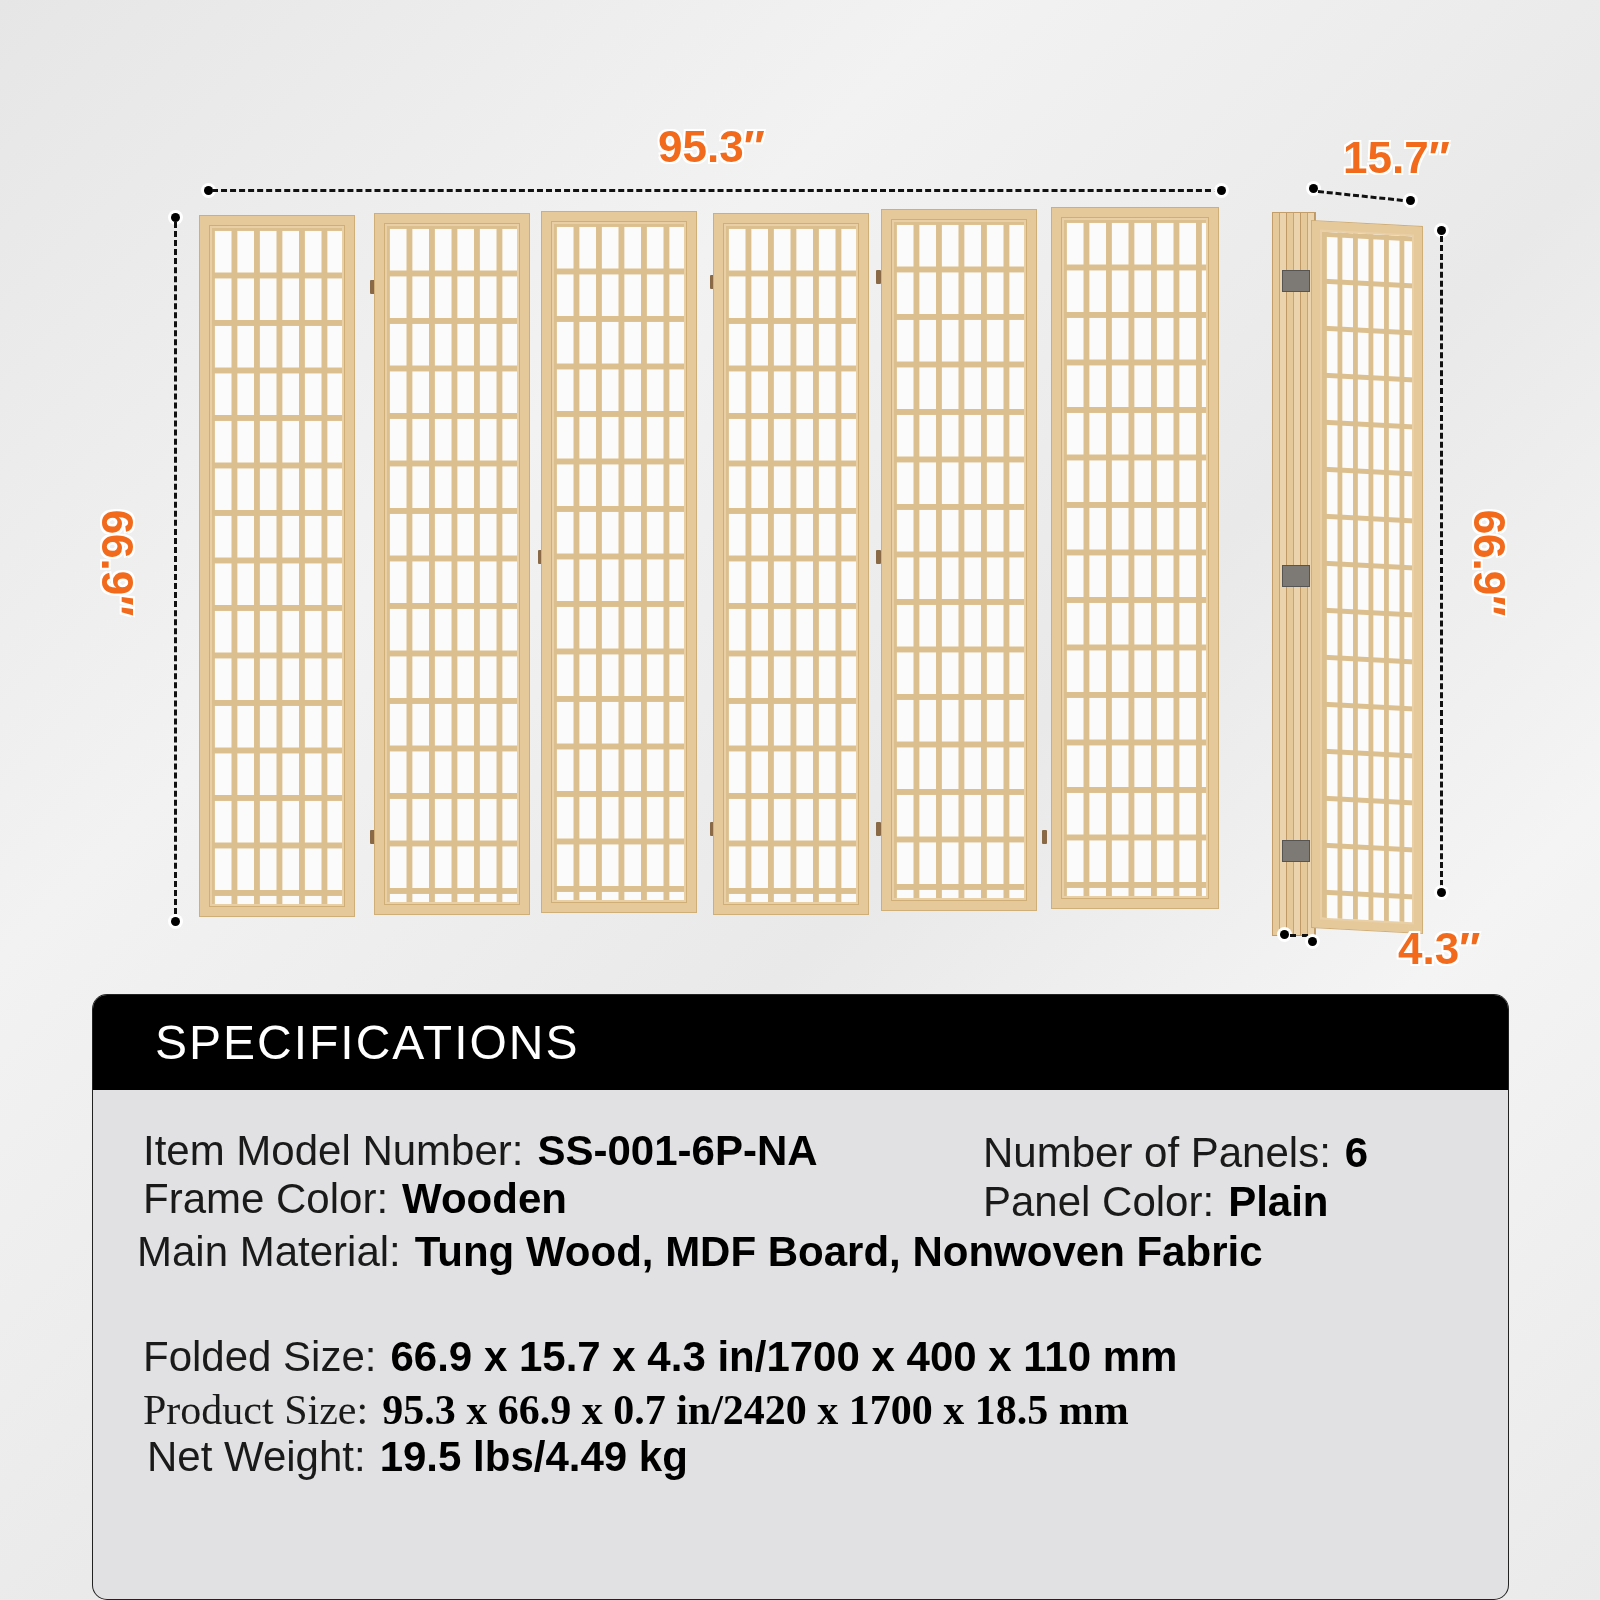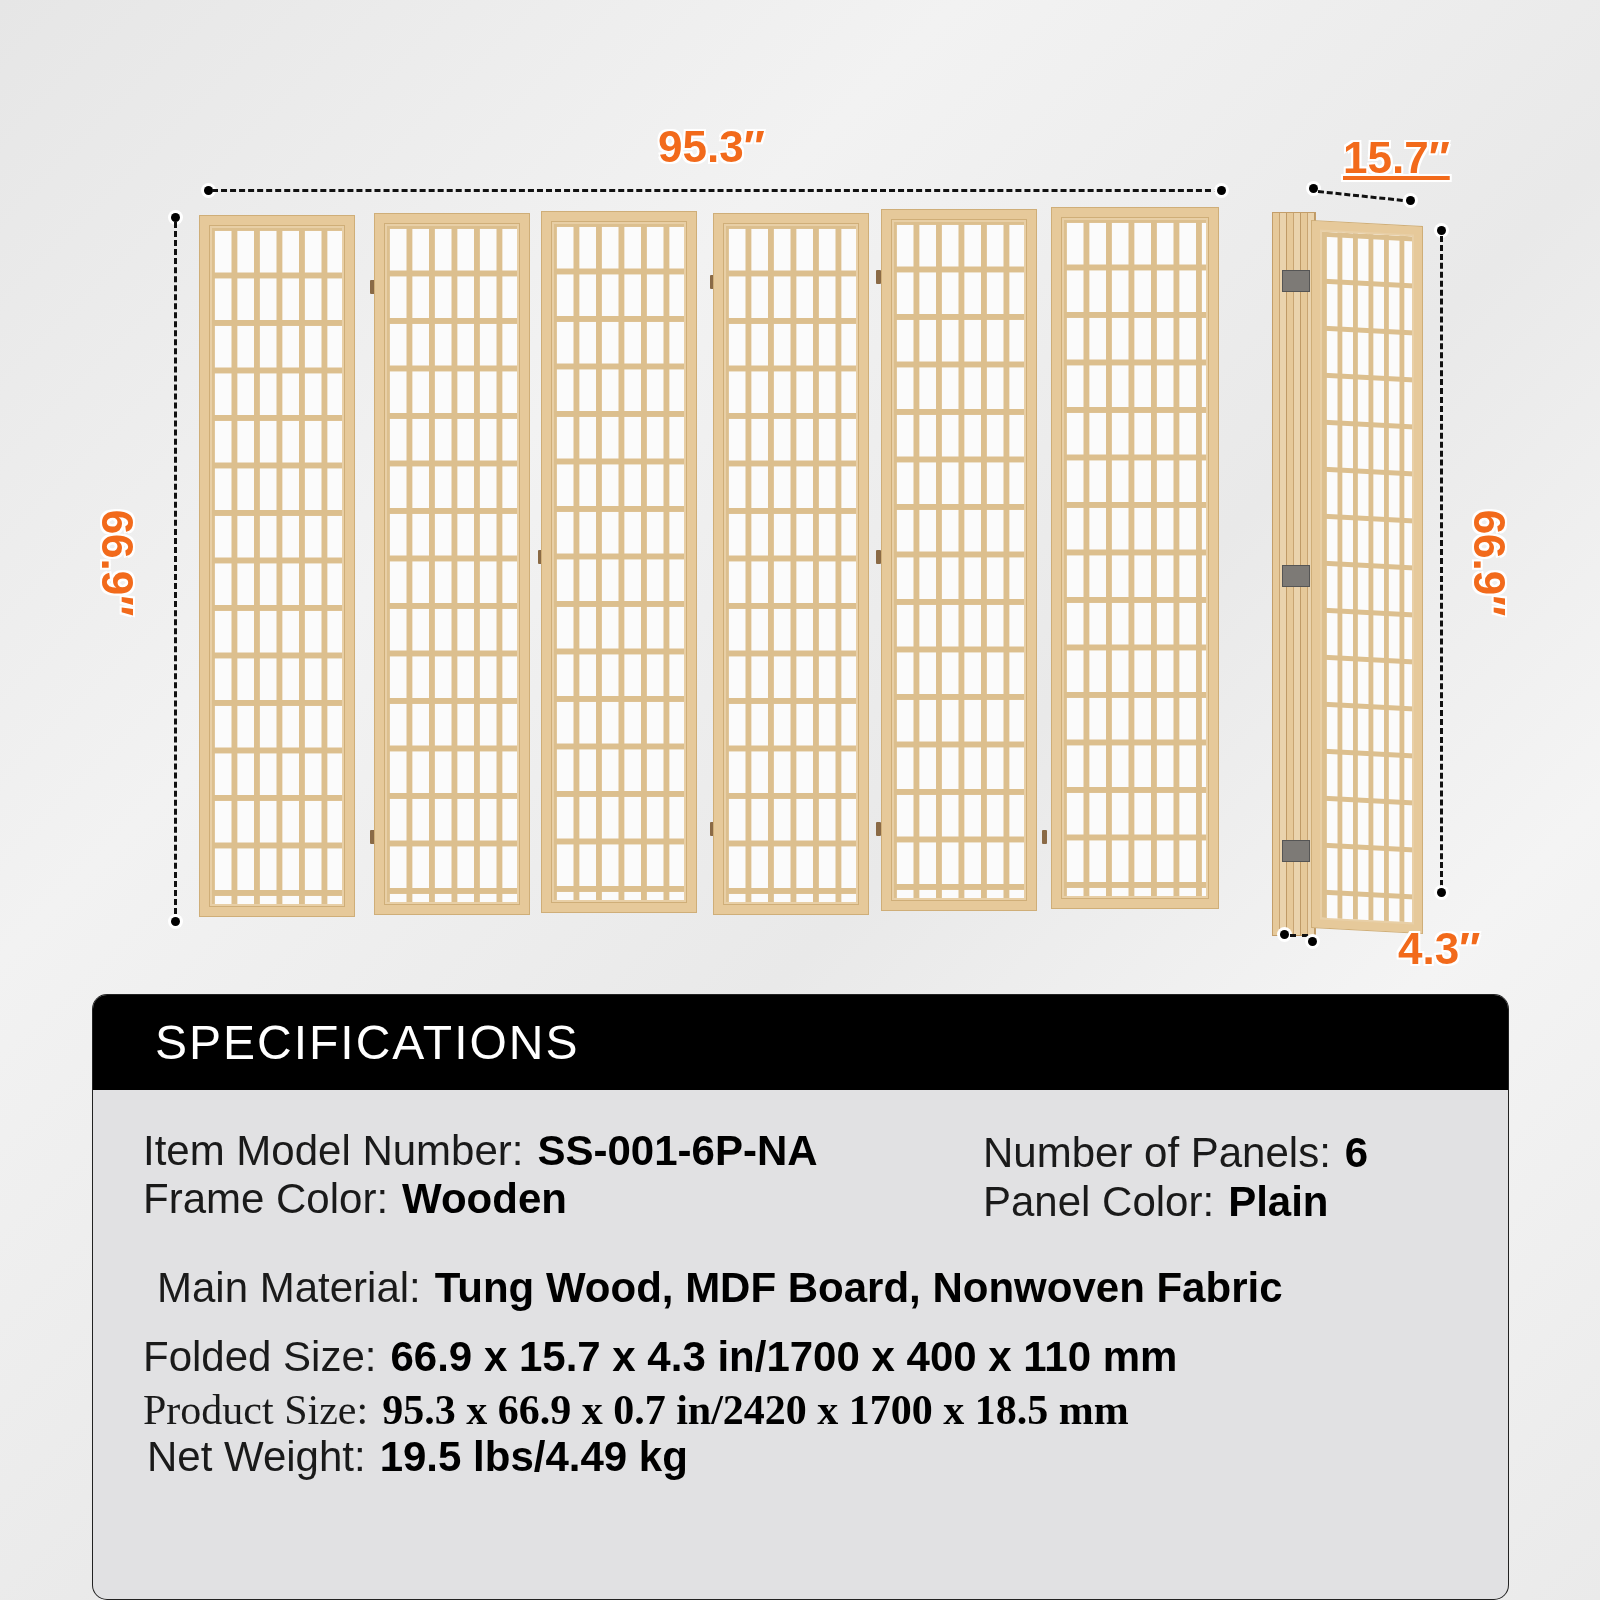--- a/index.html
+++ b/index.html
@@ -113,21 +113,21 @@
   <div class="hinge" style="left:676px; top:612px;"></div>
   <div class="panel" style="left:682px; top:0px;">
       <div class="grid"></div>
     </div>
   <div class="hinge" style="left:842px; top:620px;"></div>
   <div class="panel" style="left:852px; top:-2px; width:166px;">
       <div class="grid"></div>
     </div>
 </div>
 
-<div class="dim-label" style="left:1343px; top:133px;text-decoration:underline;">15.7″</div>
+<div class="dim-label" style="left:1343px; top:133px;">15.7″</div>
 <div class="dot" style="left:1309px; top:184px;"></div>
 <div class="dash-h" style="left:1318px; top:190px; width:94px; transform:rotate(6deg); transform-origin:left center;"></div>
 <div class="dot" style="left:1406px; top:196px;"></div>
 
 <div class="folded">
   <div class="stack"></div>
   <div class="face">
       <div class="grid"></div>
     </div>
   <div class="metal-hinge" style="left:10px; top:60px;"></div>
@@ -153,21 +153,21 @@
   </div>
   <div class="spec-row" style="left:890px; top:134px;">
     <span class="lbl">Number of Panels:</span><span class="val">6</span>
   </div>
   <div class="spec-row" style="left:50px; top:180px;">
     <span class="lbl">Frame Color:</span><span class="val">Wooden</span>
   </div>
   <div class="spec-row" style="left:890px; top:183px;">
     <span class="lbl">Panel Color:</span><span class="val">Plain</span>
   </div>
-  <div class="spec-row" style="left:64px; top:233px;margin-top:36px;">
+  <div class="spec-row" style="left:44px; top:233px;">
     <span class="lbl">Main Material:</span><span class="val">Tung Wood, MDF Board, Nonwoven Fabric</span>
   </div>
   <div class="spec-row" style="left:50px; top:338px;">
     <span class="lbl">Folded Size:</span><span class="val">66.9 x 15.7 x 4.3 in/1700 x 400 x 110 mm</span>
   </div>
   <div class="spec-row" style="left:50px; top:391px;font-family:Liberation Serif, serif;">
     <span class="lbl">Product Size:</span><span class="val">95.3 x 66.9 x 0.7 in/2420 x 1700 x 18.5 mm</span>
   </div>
   <div class="spec-row" style="left:54px; top:438px;">
     <span class="lbl">Net Weight:</span><span class="val">19.5 lbs/4.49 kg</span>

